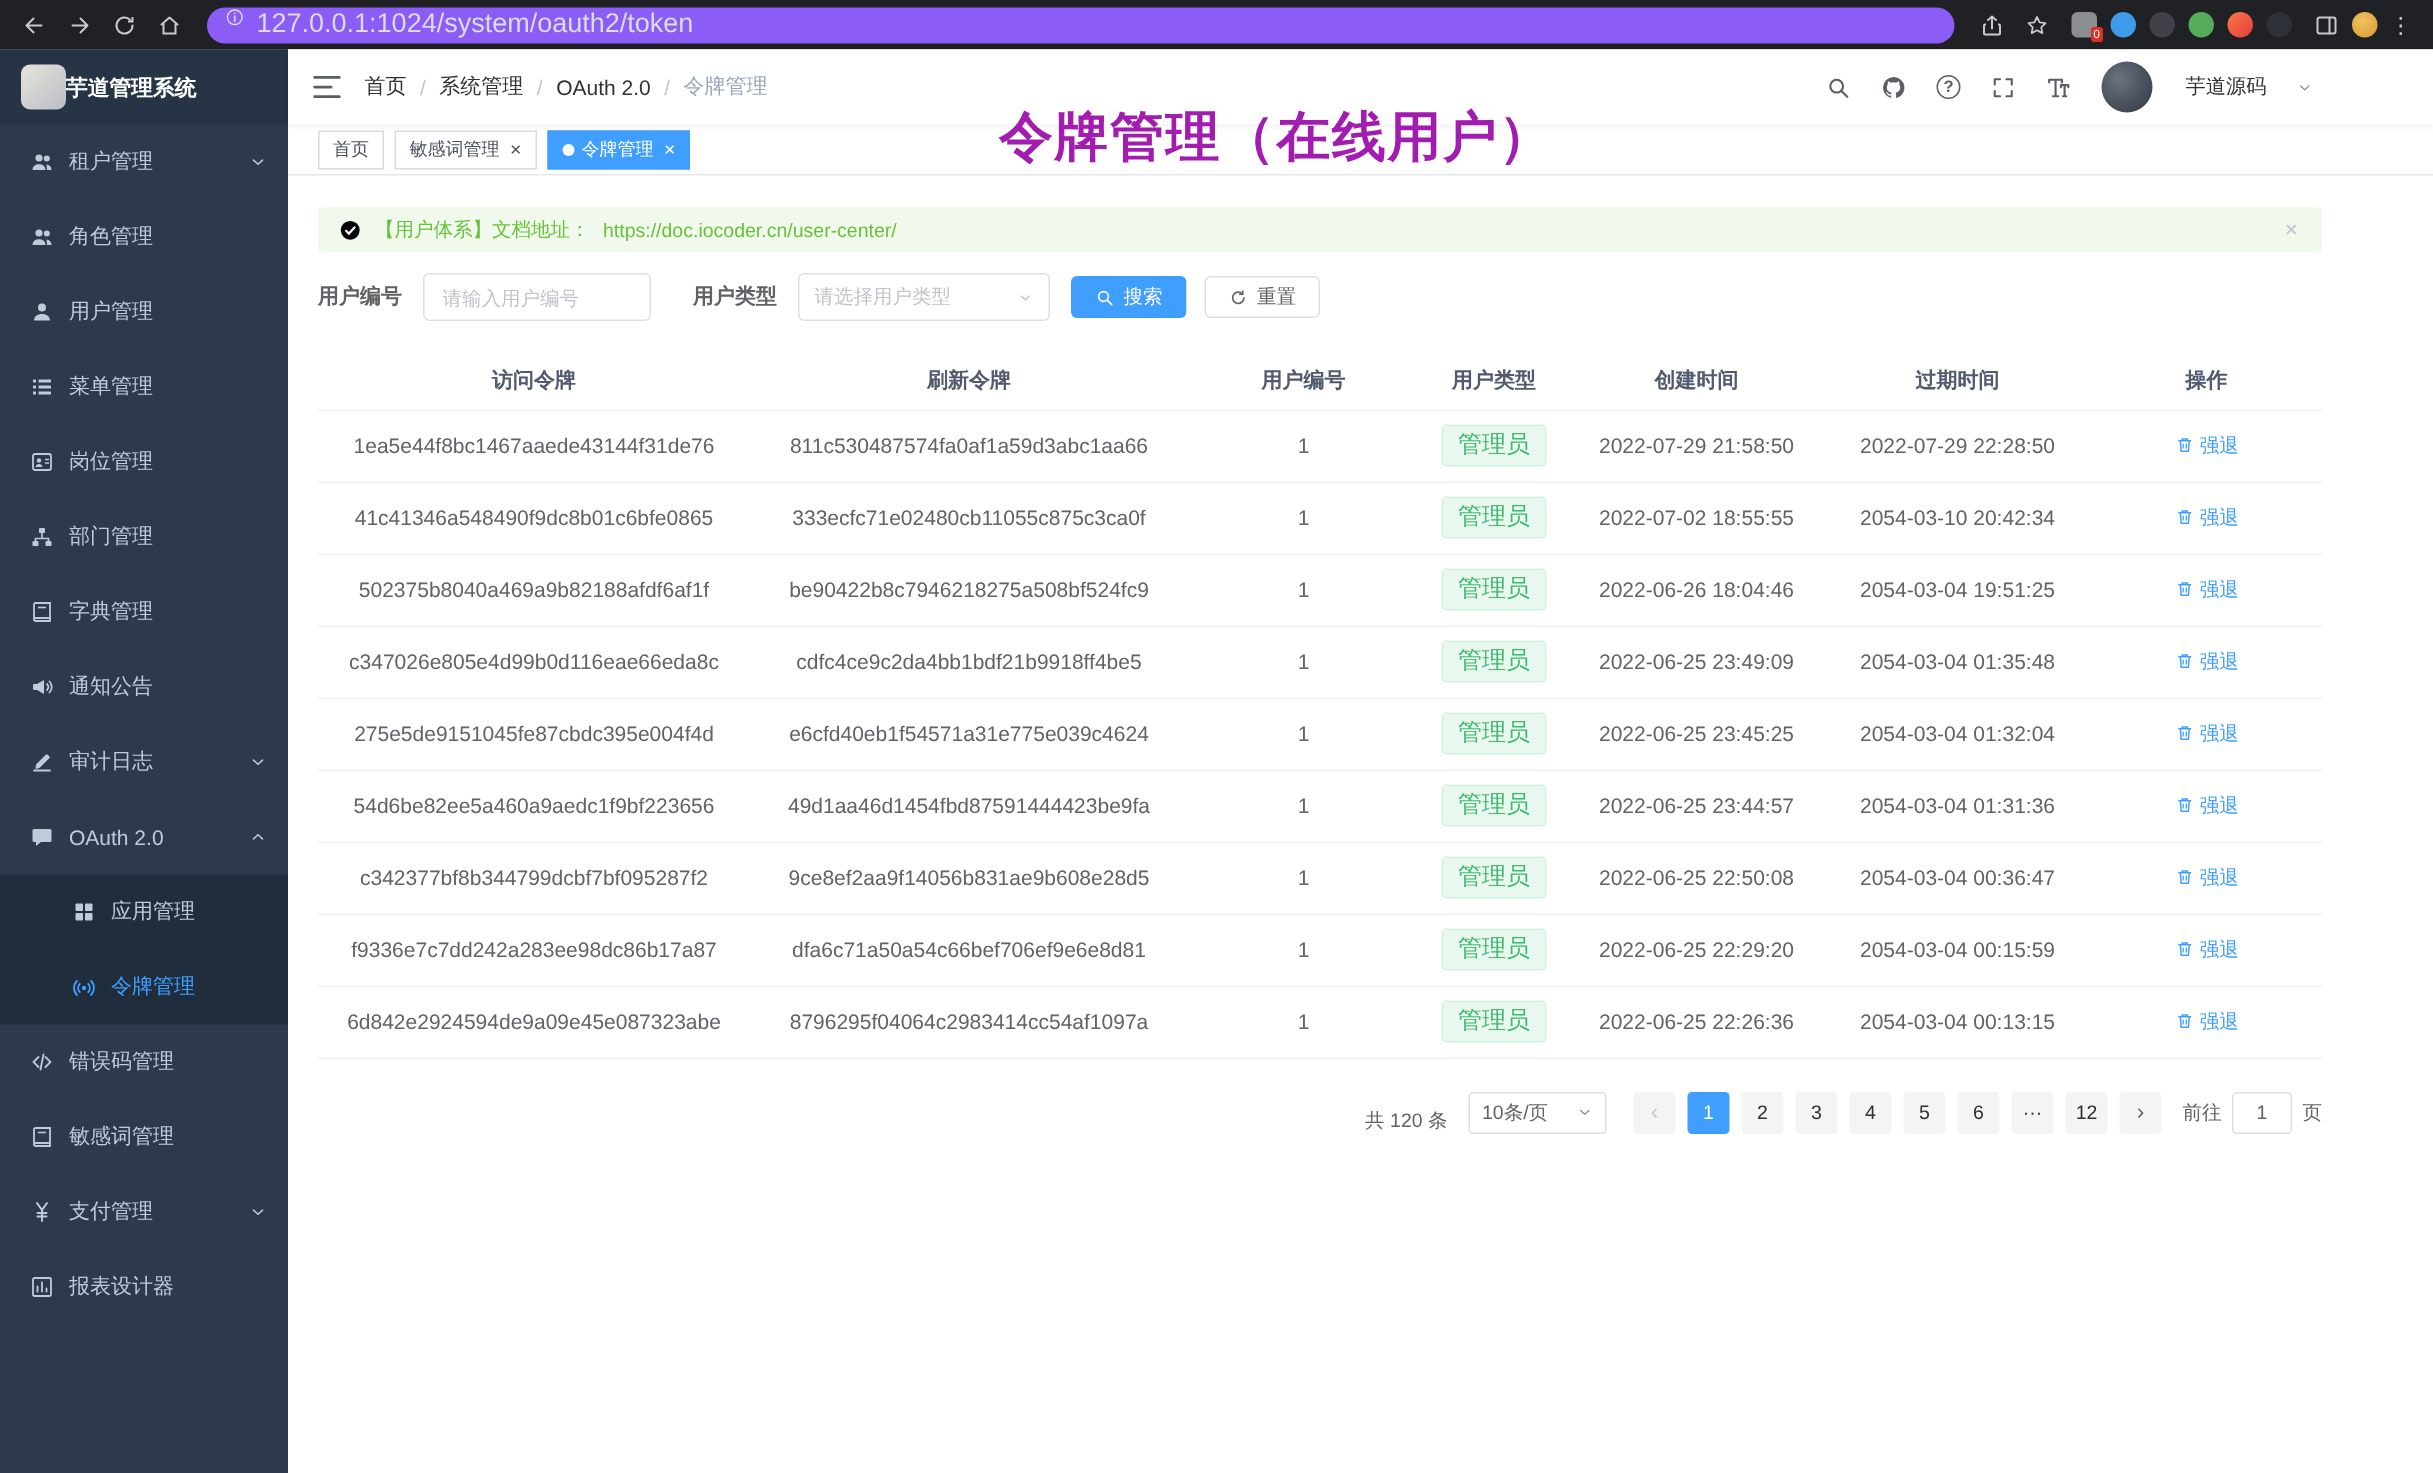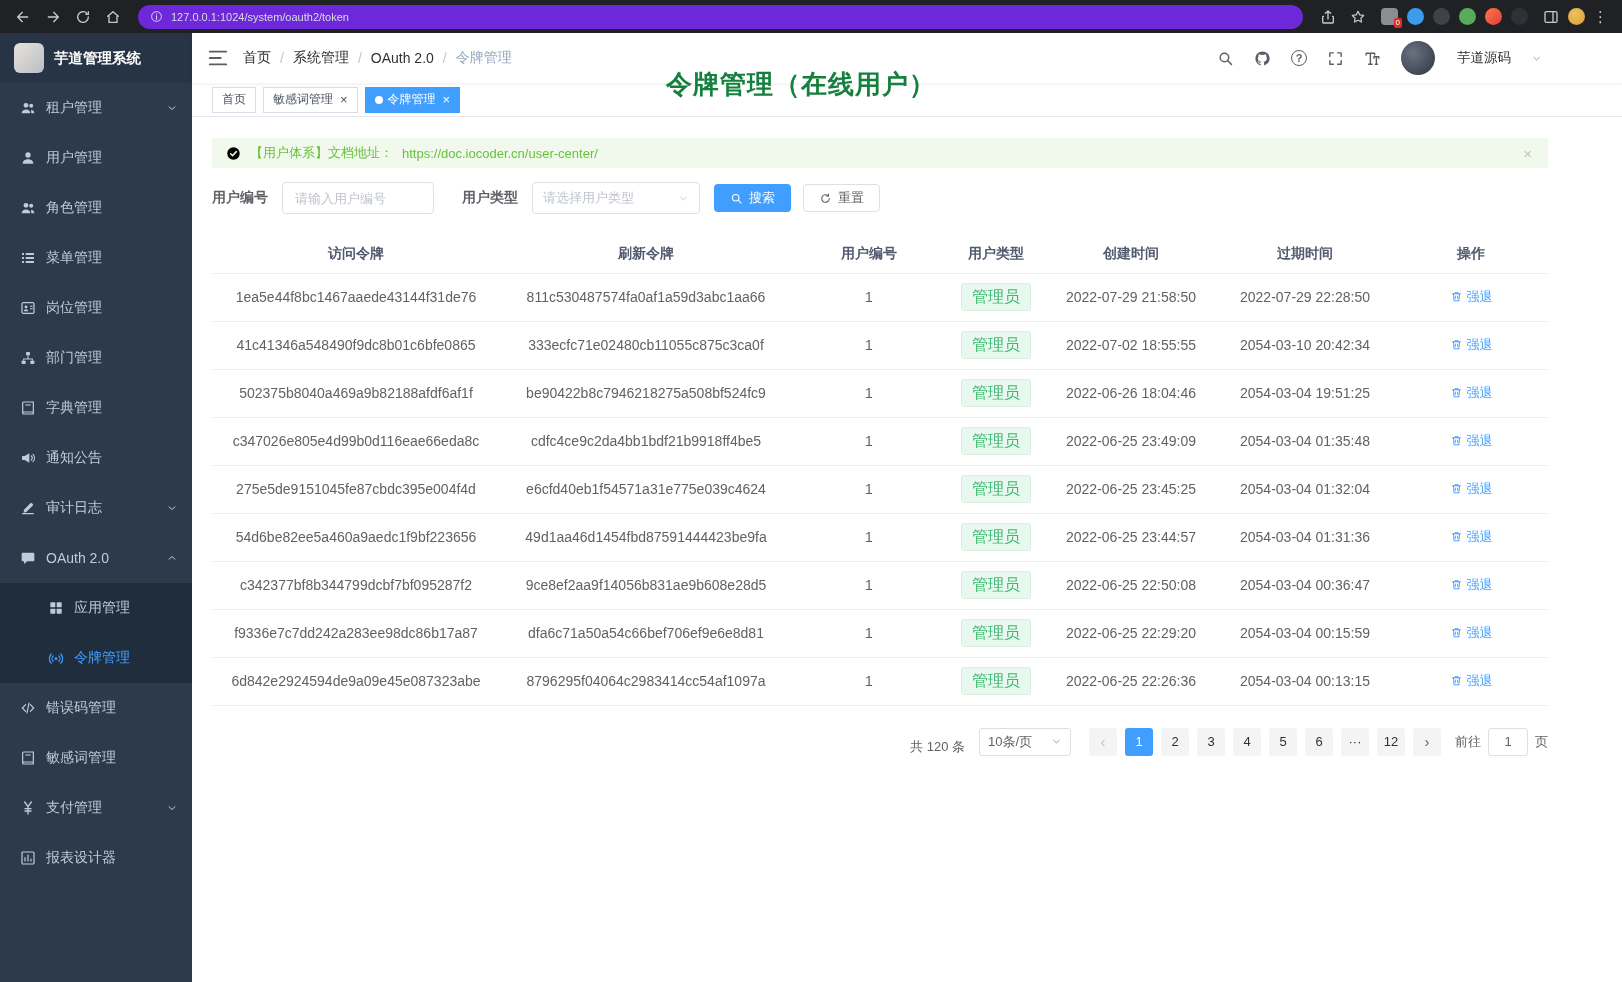--- a/index.html
+++ b/index.html
@@ -5,33 +5,33 @@
 *{margin:0;padding:0;box-sizing:border-box}
 html,body{width:1622px;height:982px;overflow:hidden}
 body{font-family:"Liberation Sans","DejaVu Sans",sans-serif;font-size:14px;color:#303133;background:#fff;position:relative}
 svg{display:block}
 .ic{width:16px;height:16px;fill:currentColor;flex:none}
 .ic13{width:13px;height:13px;fill:currentColor;flex:none}
 
 
 .browser{height:33px;background:#202124;display:flex;align-items:center;padding:0 10px;gap:4px;color:#c7c9cc}
 .bicon{width:26px;height:26px;display:flex;align-items:center;justify-content:center;border-radius:50%;cursor:pointer;flex:none}
-.urlbar{flex:1;height:24px;background:#6d28d9;border-radius:12px;display:flex;align-items:center;gap:8px;padding:0 12px;color:#dadce0;font-size:11px;margin:0 8px;cursor:text}
+.urlbar{flex:1;height:24px;background:#8b5cf6;border-radius:12px;display:flex;gap:8px;padding:0 12px;color:#dadce0;font-size:18px;margin:0 8px;cursor:text}
 .ext-wrap{display:flex;align-items:center;gap:9px;margin:0 6px}
 .ext{width:17px;height:17px;border-radius:50%;flex:none;position:relative;cursor:pointer}
 .ext.sq{border-radius:4px}
 .ext .badge{position:absolute;right:-4px;bottom:-3px;background:#d93025;color:#fff;font-size:8px;line-height:1;padding:1px 2px;border-radius:2px}
 .kebab{font-size:15px;color:#c7c9cc;letter-spacing:0;padding:0 4px;cursor:pointer}
 
 
 .app{display:flex;height:949px}
 
 
 .sidebar{width:192px;background:#2d3a4b;color:#bfcbd9;flex:none;display:flex;flex-direction:column}
-.logo{height:50px;background:#263445;display:flex;align-items:center;gap:10px;padding:0 14px;flex:none}
+.logo{height:50px;background:#263445;display:flex;align-items:center;gap:0;padding:0 14px;flex:none}
 .logo-img{width:30px;height:30px;border-radius:6px;background:linear-gradient(135deg,#e8e3da,#b9bec6);flex:none}
 .logo-text{color:#fff;font-weight:700;font-size:14.5px;white-space:nowrap}
 .menu{list-style:none;overflow:hidden}
 .mi{height:50px;display:flex;align-items:center;gap:10px;padding:0 14px 0 20px;position:relative;font-size:14px;cursor:pointer;white-space:nowrap}
 .mi .chev{position:absolute;right:14px;width:12px;height:12px}
 .mi.sub{background:#1f2d3d;padding-left:48px}
 .mi.active{color:#409eff}
 
 
 .main{flex:1;display:flex;flex-direction:column;background:#fff;min-width:0}
@@ -88,21 +88,21 @@
 .pager .total{margin-right:14px}
 .sizesel{width:92px;height:28px;border:1px solid #dcdfe6;border-radius:3px;display:flex;align-items:center;justify-content:space-between;padding:0 8px;color:#606266;font-size:13px;margin-right:14px;cursor:pointer;background:#fff}
 .pg-btn{min-width:28px;height:28px;border-radius:3px;background:#f4f4f5;color:#303133;font-size:13px;border:none;margin:0 4px;cursor:pointer;font-family:inherit;padding:0 6px}
 .pg-btn.navb{color:#606266;font-size:15px}
 .pg-btn.disabled{color:#c0c4cc;cursor:default}
 .pg-btn.active{background:#409eff;color:#fff}
 .goto{margin-left:10px;display:flex;align-items:center;gap:7px}
 .goto input{width:40px;height:28px;border:1px solid #dcdfe6;border-radius:3px;text-align:center;font-size:13px;color:#606266;outline:none;font-family:inherit}
 
 
-.annotation{position:absolute;left:666px;top:67px;font-size:26px;font-weight:700;color:#15803d;z-index:60;letter-spacing:1px;white-space:nowrap}
+.annotation{position:absolute;left:666px;top:67px;font-size:36px;font-weight:700;color:#a21caf;z-index:60;letter-spacing:1px;white-space:nowrap}
 </style>
 </head>
 <body>
 
 <svg width="0" height="0" style="position:absolute">
 <defs>
 <symbol id="s-user" viewBox="0 0 24 24">
         <circle cx="12" cy="7.5" r="4"></circle>
         <path d="M4 20.5c0-4.2 3.6-6.5 8-6.5s8 2.3 8 6.5z"></path>
       </symbol>
@@ -307,29 +307,29 @@
           <svg class="ic">
             <use href="#s-users"></use>
           </svg>
           <span>租户管理</span>
           <svg class="ic chev">
             <use href="#s-chev-down"></use>
           </svg>
         </li>
       <li class="mi">
           <svg class="ic">
+            <use href="#s-users"></use>
+          </svg>
+          <span>角色管理</span>
+        </li>
+      <li class="mi">
+          <svg class="ic">
             <use href="#s-user"></use>
           </svg>
           <span>用户管理</span>
-        </li>
-      <li class="mi">
-          <svg class="ic">
-            <use href="#s-users"></use>
-          </svg>
-          <span>角色管理</span>
         </li>
       <li class="mi">
           <svg class="ic">
             <use href="#s-list"></use>
           </svg>
           <span>菜单管理</span>
         </li>
       <li class="mi">
           <svg class="ic">
             <use href="#s-badge"></use>

